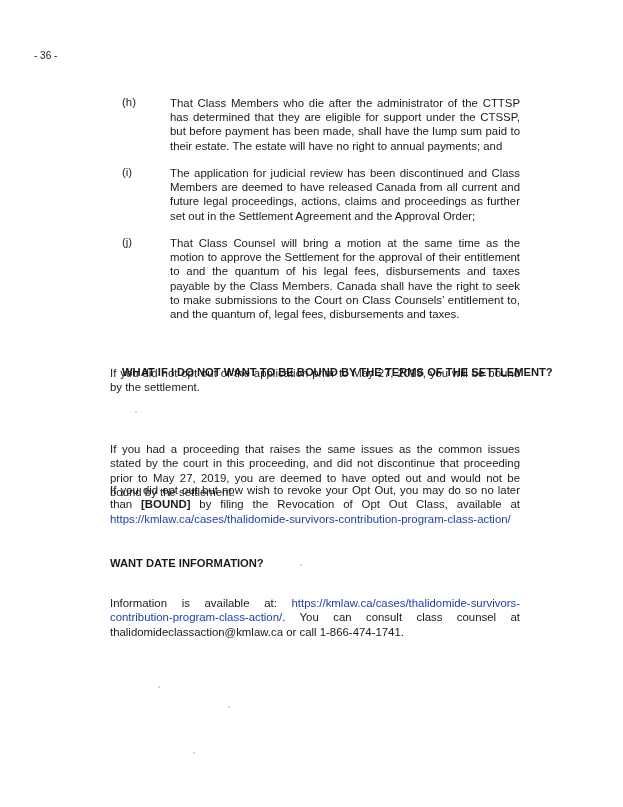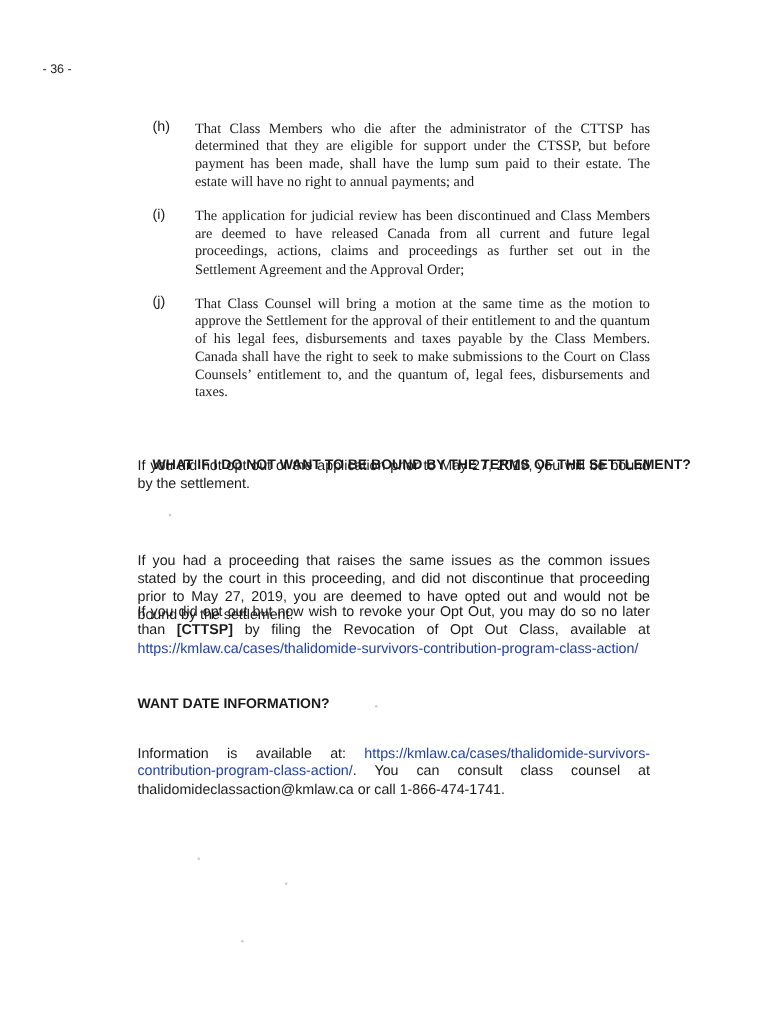--- a/index.html
+++ b/index.html
@@ -13,21 +13,21 @@
     font-size: 10px;
     padding-left: 34px;
   }
   .item {
     position: absolute; left: 122px; width: 398px;
   }
   .item .label {
     position: absolute; left: 0; top: 0; width: 30px;
   }
   .item .body {
-    margin-left: 34px; text-align: justify; line-height: 14.2px; font-family: Liberation Serif, serif;
+    margin-left: 48px; text-align: justify; line-height: 14.2px;
   }
   .heading {
     position: absolute; font-weight: bold; font-size: 11.2px;
   }
   .para {
     position: absolute; left: 110px; width: 410px; text-align: justify;
     line-height: 14.4px;
   }
   .link { color: #1f3fa6; }
   .bold { font-weight: bold; }
@@ -54,21 +54,21 @@
 </div>
 
 <div class="heading" style="top:346px; left:122px;margin-top:20px;">WHAT IF I DO NOT WANT TO BE BOUND BY THE TERMS OF THE SETTLEMENT?</div>
 
 <div class="para" style="top:366px;">If you did not opt out of the application prior to May 27, 2019, you will be bound by the settlement.</div>
 
 <div class="para" style="top:442px;">If you had a proceeding that raises the same issues as the common issues stated by the court in this proceeding, and did not discontinue that proceeding prior to May 27, 2019, you are deemed to have opted out and would not be bound by the settlement.</div>
 
 <div class="para" style="top:483px;">
   <span>If you did opt out but now wish to revoke your Opt Out, you may do so no later than</span>
-  <span class="bold">[CTTSP]</span>
+  <span class="bold">[BOUND]</span>
   <span>by filing the Revocation of Opt Out Class, available at</span>
   <a class="link">https://kmlaw.ca/cases/thalidomide-survivors-contribution-program-class-action/</a>
 </div>
 
 <div class="heading" style="top:557px; left:110px;">WANT DATE INFORMATION?</div>
 
 <div class="para" style="top:596px;">
   <span>Information is available at:</span>
   <a class="link">https://kmlaw.ca/cases/thalidomide-survivors-contribution-program-class-action/</a><span>. You can consult class counsel at thalidomideclassaction@kmlaw.ca or call 1-866-474-1741.</span>
 </div>

